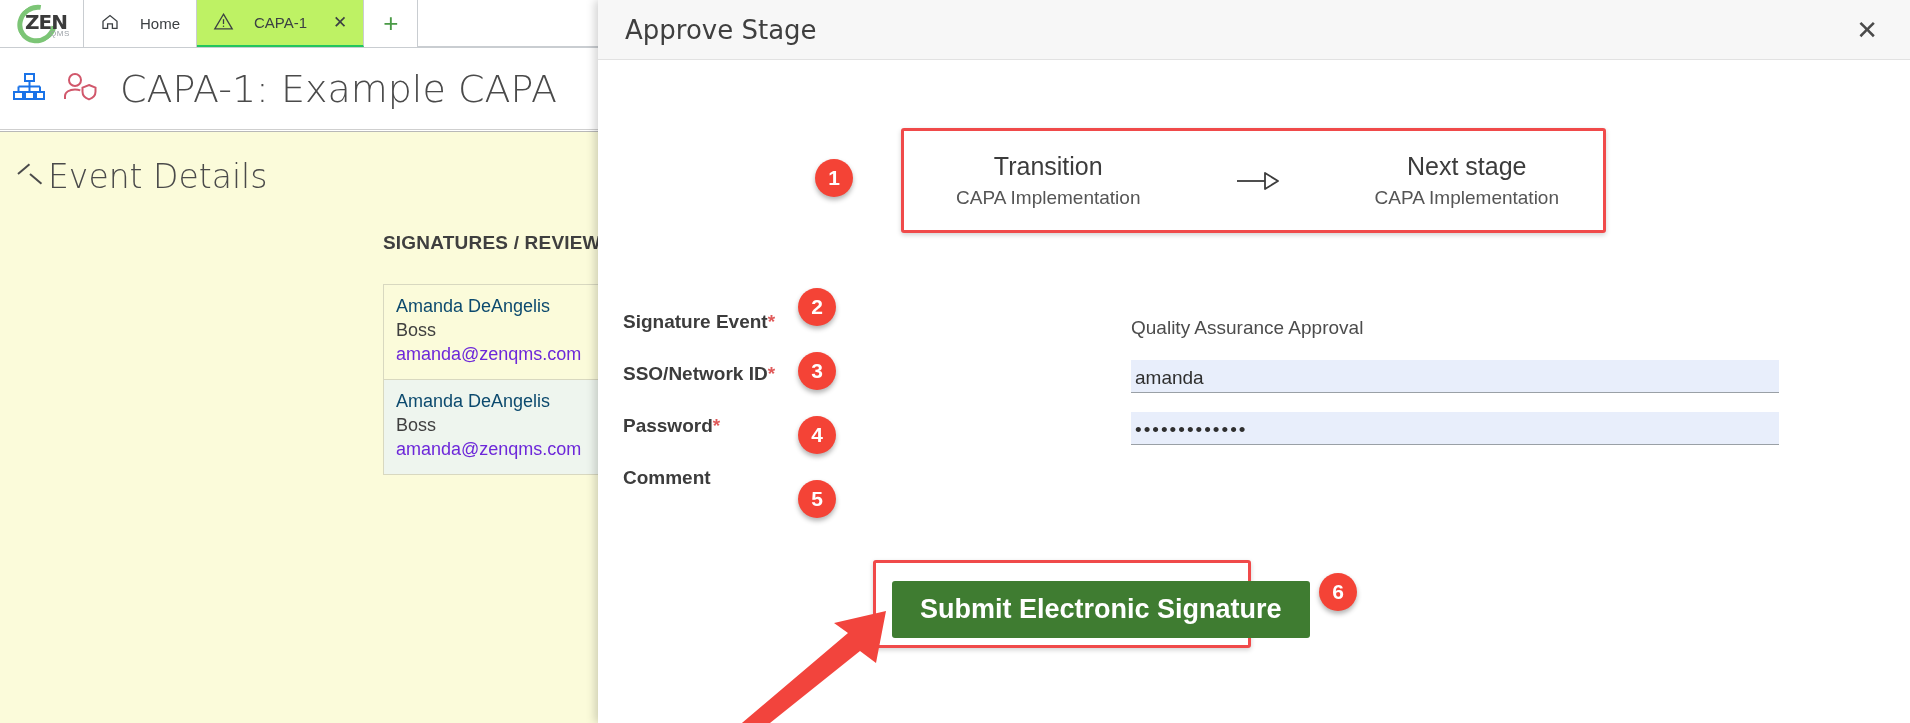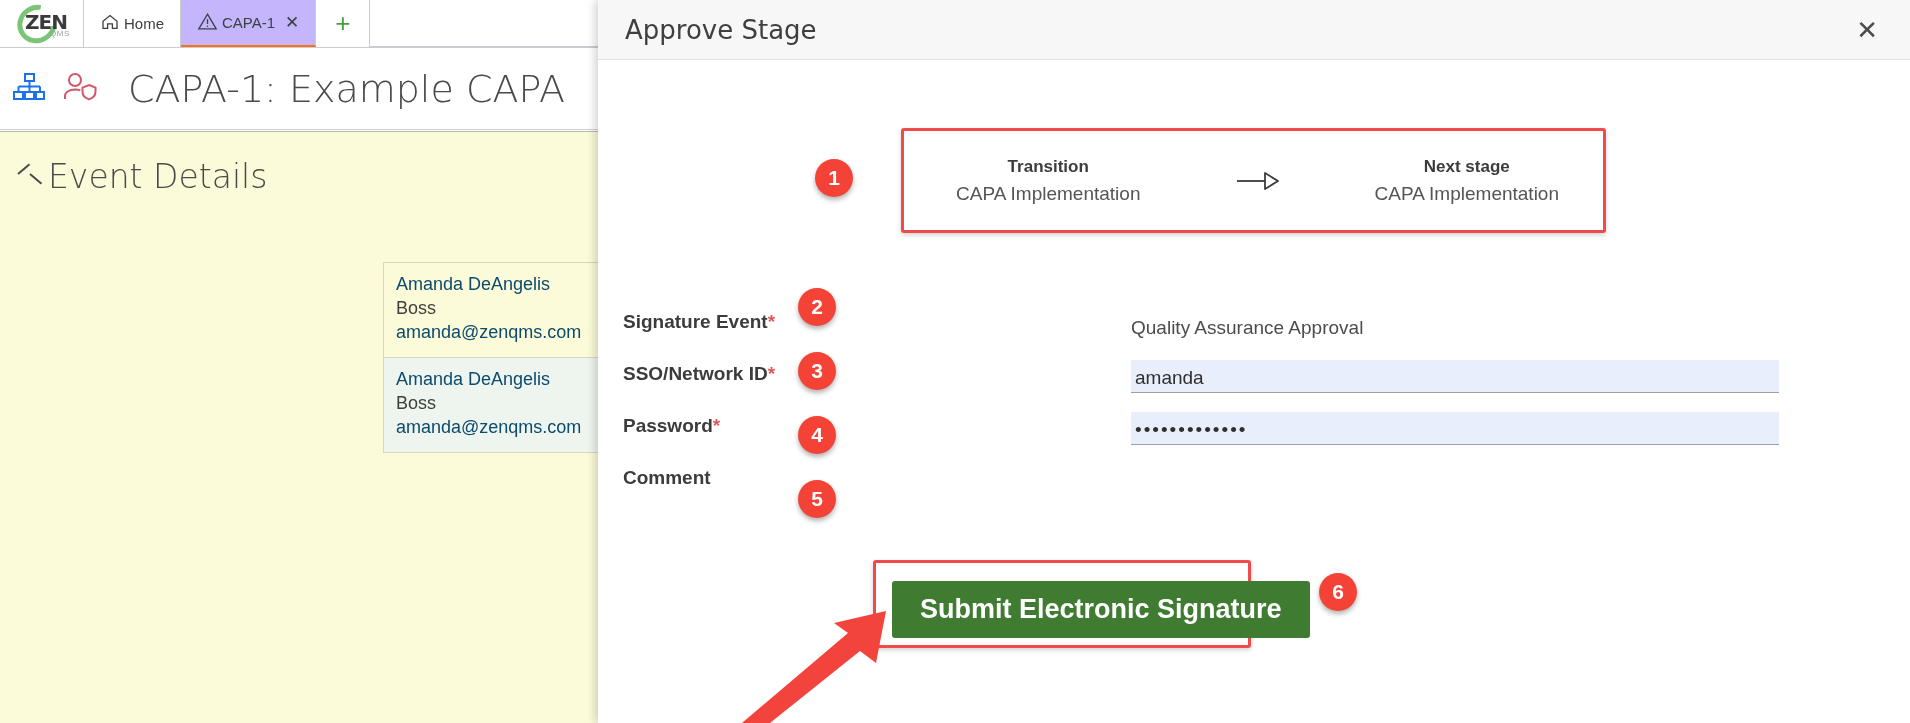--- a/index.html
+++ b/index.html
@@ -40,47 +40,47 @@
   .brand-zen {
     position:absolute; left:8px; top:5px;
     font-family:"DejaVu Sans", sans-serif;
     font-weight:bold; font-size:20px; color:#3b3b3b; letter-spacing:-1px;
   }
   .brand-qms {
     position:absolute; left:33px; top:24px;
     font-size:8px; color:#9aa0a6; letter-spacing:0.5px;
   }
   .tab {
-    display:flex; align-items:center; gap:4px;
+    display:flex; align-items:center; gap:20px;
     padding:0 16px;
     border-right:1px solid #c9cdd1;
     font-size:15px; color:#3c4043;
     background:#ffffff; cursor:default;
   }
-  .tab.active { background:#c4b5fd; border-bottom:2px solid #f97316; }
+  .tab.active { background:#bef264; border-bottom:2px solid #22c55e; }
   .tab .tab-close { color:#3c4043; font-size:17px; margin-left:6px; }
   .tab-add {
     display:flex; align-items:center; justify-content:center;
     width:54px; font-size:26px; color:#4a9a46; font-weight:300;
     border-right:1px solid #c9cdd1;
     background:#fff;
   }
   .tabstrip-filler { flex:1; background:#ffffff; border-bottom:1px solid #c9cdd1; }
 
   
   #page-header {
     position:absolute; left:0; top:48px; width:1910px; height:82px;
     background:#ffffff;
     display:flex; align-items:center; gap:16px; padding-left:12px;
     border-bottom:1px solid #cfcfcf;
   }
   #page-title {
     font-family:"DejaVu Sans", sans-serif;
     font-size:38px; font-weight:300; color:#4a4a4a;
-    margin-left:14px; white-space:nowrap;
+    margin-left:6px; white-space:nowrap;
   }
 
   
   #event-panel {
     position:absolute; left:0; top:131px; width:1910px; height:592px;
     background:#fbfbda;
     border-top:1px solid #b8b8b8;
   }
   #event-details-heading {
     position:absolute; left:18px; top:25px;
@@ -107,21 +107,21 @@
   }
   .sig-card {
     width:258px; padding:10px 12px 12px 12px;
     border:1px solid #d8d8c0;
     font-size:18px; line-height:1.33;
   }
   .sig-card.card-a { background:#fbfbda; margin-top:30px; border-bottom:none;}
   .sig-card.card-b { background:#eef5ee; }
   .sig-name { color:#0c4a6e; }
   .sig-role { color:#3f3f3f; }
-  .sig-email { color:#0c4a6e; }
+  .sig-email { color:#6d28d9; }
 
   
   #modal {
     position:absolute; left:598px; top:0; width:1312px; height:723px;
     background:#ffffff;
     box-shadow:-3px 0 9px rgba(0,0,0,0.18);
   }
   #modal-header {
     height:60px; background:#f7f7f7;
     border-bottom:1px solid #e2e2e2;
@@ -146,21 +146,21 @@
     box-shadow:0 2px 5px rgba(0,0,0,0.18);
     background:#ffffff;
   }
   #transition-inner {
     position:absolute; left:0; top:0; right:0; bottom:0;
     display:flex; align-items:center; justify-content:space-between;
     padding:0 44px 0 52px;
   }
   .trans-col { text-align:center; }
   .trans-head {
-    font-size:17px; font-weight:bold; color:#3c3c3c; margin-bottom:6px;
+    font-size:25px; font-weight:normal; color:#3c3c3c; margin-bottom:6px;
   }
   .trans-sub { font-size:19px; color:#555; }
   #trans-arrow {
     width:46px; height:26px; position:relative; flex:0 0 auto; margin:0 10px;
   }
 
   
   .form-label {
     position:absolute; left:-0px;
     font-size:19px; font-weight:bold; color:#3c3c3c;
@@ -293,20 +293,21 @@
   </div>
 
   <div id="event-panel">
 
     <div id="event-details-heading">
       <span class="chev-up"></span>
       <span>Event Details</span>
     </div>
 
     <div id="signatures-block">
+      <div id="signatures-title">SIGNATURES / REVIEW</div>
 
       <div class="sig-card card-a">
         <div class="sig-name">Amanda DeAngelis</div>
         <div class="sig-role">Boss</div>
         <div class="sig-email">amanda@zenqms.com</div>
       </div>
 
       <div class="sig-card card-b">
         <div class="sig-name">Amanda DeAngelis</div>
         <div class="sig-role">Boss</div>

